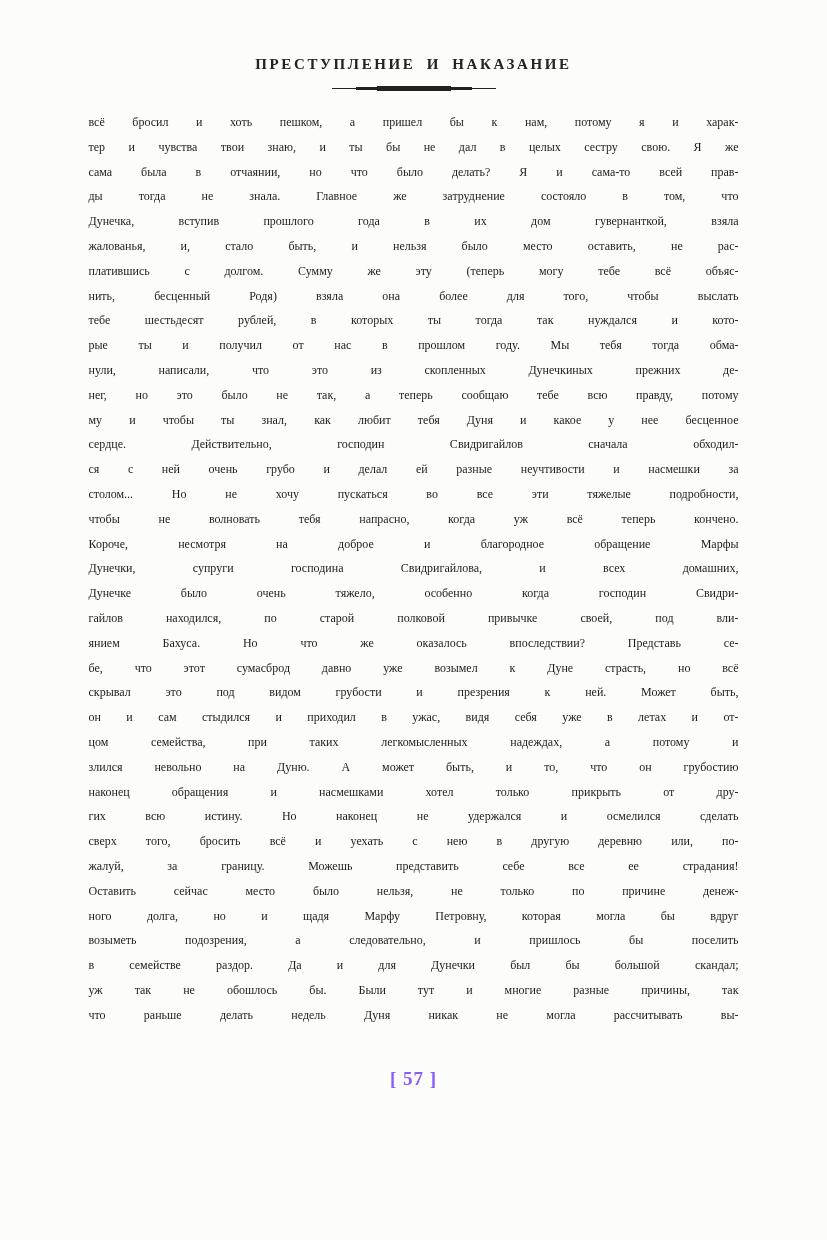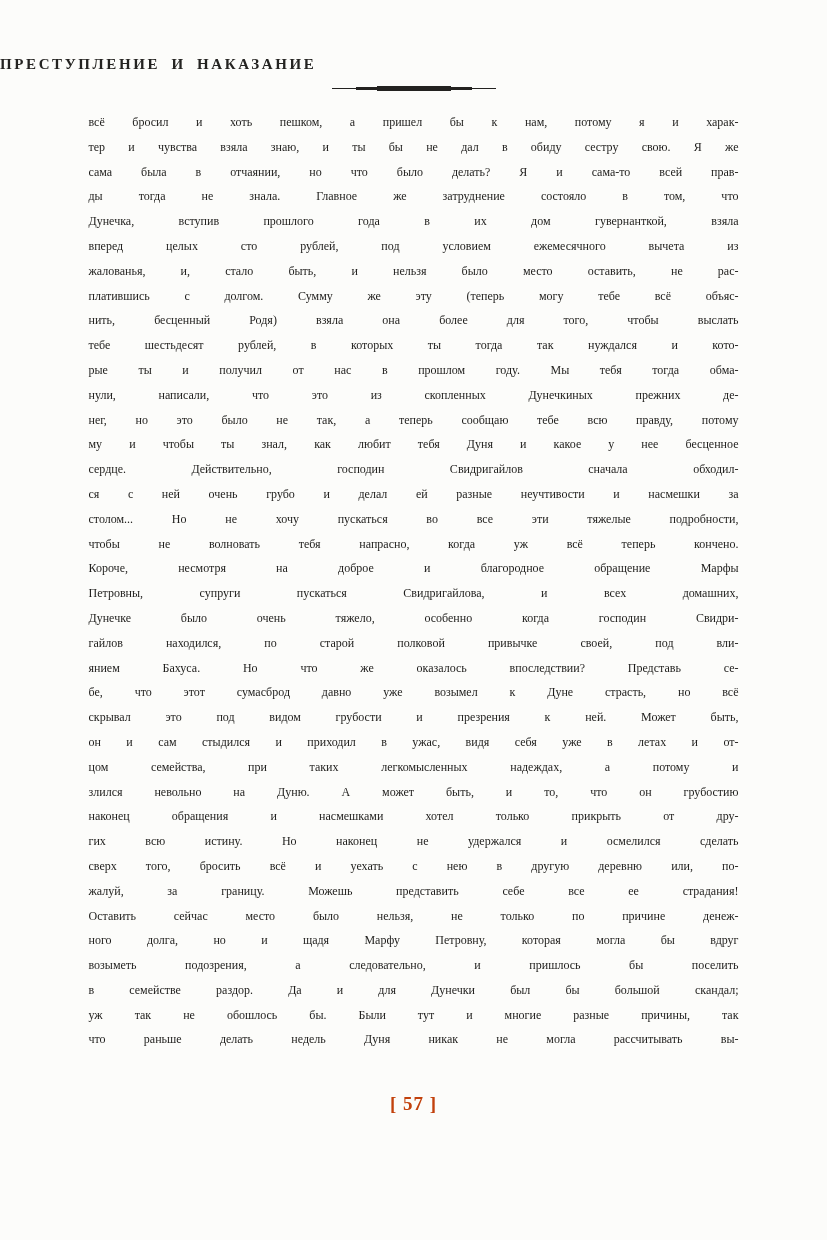--- a/index.html
+++ b/index.html
@@ -12,20 +12,21 @@
     height: 1240px;
     margin: 0 auto;
     background: #fcfcfa;
     color: #1e1d1b;
     font-family: "Liberation Serif", "DejaVu Serif", serif;
     box-sizing: border-box;
     overflow: hidden;
   }
   .running-header {
     margin-top: 56px;
+    text-align: center;
     font-weight: bold;
     font-size: 15px;
     letter-spacing: 2.6px;
     word-spacing: 5px;
     color: #242321;
   }
   
   .ornament {
     position: relative;
     width: 164px;
@@ -65,57 +66,56 @@
     white-space: normal;
     height: 24.8px;
     overflow: visible;
   }
   .page-number {
     margin-top: 41px;
     text-align: center;
     font-weight: bold;
     font-size: 19px;
     letter-spacing: 1px;
-    color: #c2410c;
+    color: #8b5cf6;
   }
 </style>
 </head>
 <body>
 
 <div class="page" style="background: rgb(252, 252, 250); color: rgb(30, 29, 27);">
 
   <div class="running-header">ПРЕСТУПЛЕНИЕ И НАКАЗАНИЕ</div>
 
   <div class="ornament">
     <div class="rule-thin"></div>
     <div class="rule-mid"></div>
     <div class="rule-thick"></div>
   </div>
 
   <div class="body-text">
       <div class="line">всё бросил и хоть пешком, а пришел бы к нам, потому я и харак-</div>
-      <div class="line">тер и чувства взяла знаю, и ты бы не дал в обиду сестру свою. Я же</div>
+      <div class="line">тер и чувства твои знаю, и ты бы не дал в целых сестру свою. Я же</div>
       <div class="line">сама была в отчаянии, но что было делать? Я и сама-то всей прав-</div>
       <div class="line">ды тогда не знала. Главное же затруднение состояло в том, что</div>
       <div class="line">Дунечка, вступив прошлого года в их дом гувернанткой, взяла</div>
-      <div class="line">вперед целых сто рублей, под условием ежемесячного вычета из</div>
       <div class="line">жалованья, и, стало быть, и нельзя было место оставить, не рас-</div>
       <div class="line">платившись с долгом. Сумму же эту (теперь могу тебе всё объяс-</div>
       <div class="line">нить, бесценный Родя) взяла она более для того, чтобы выслать</div>
       <div class="line">тебе шестьдесят рублей, в которых ты тогда так нуждался и кото-</div>
       <div class="line">рые ты и получил от нас в прошлом году. Мы тебя тогда обма-</div>
       <div class="line">нули, написали, что это из скопленных Дунечкиных прежних де-</div>
       <div class="line">нег, но это было не так, а теперь сообщаю тебе всю правду, потому</div>
       <div class="line">му и чтобы ты знал, как любит тебя Дуня и какое у нее бесценное</div>
       <div class="line">сердце. Действительно, господин Свидригайлов сначала обходил-</div>
       <div class="line">ся с ней очень грубо и делал ей разные неучтивости и насмешки за</div>
       <div class="line">столом... Но не хочу пускаться во все эти тяжелые подробности,</div>
       <div class="line">чтобы не волновать тебя напрасно, когда уж всё теперь кончено.</div>
       <div class="line">Короче, несмотря на доброе и благородное обращение Марфы</div>
-      <div class="line">Петровны, супруги пускаться Свидригайлова, и всех домашних,</div>
+      <div class="line">Дунечки, супруги господина Свидригайлова, и всех домашних,</div>
       <div class="line">Дунечке было очень тяжело, особенно когда господин Свидри-</div>
       <div class="line">гайлов находился, по старой полковой привычке своей, под вли-</div>
       <div class="line">янием Бахуса. Но что же оказалось впоследствии? Представь се-</div>
       <div class="line">бе, что этот сумасброд давно уже возымел к Дуне страсть, но всё</div>
       <div class="line">скрывал это под видом грубости и презрения к ней. Может быть,</div>
       <div class="line">он и сам стыдился и приходил в ужас, видя себя уже в летах и от-</div>
       <div class="line">цом семейства, при таких легкомысленных надеждах, а потому и</div>
       <div class="line">злился невольно на Дуню. А может быть, и то, что он грубостию</div>
       <div class="line">наконец обращения и насмешками хотел только прикрыть от дру-</div>
       <div class="line">гих всю истину. Но наконец не удержался и осмелился сделать</div>

